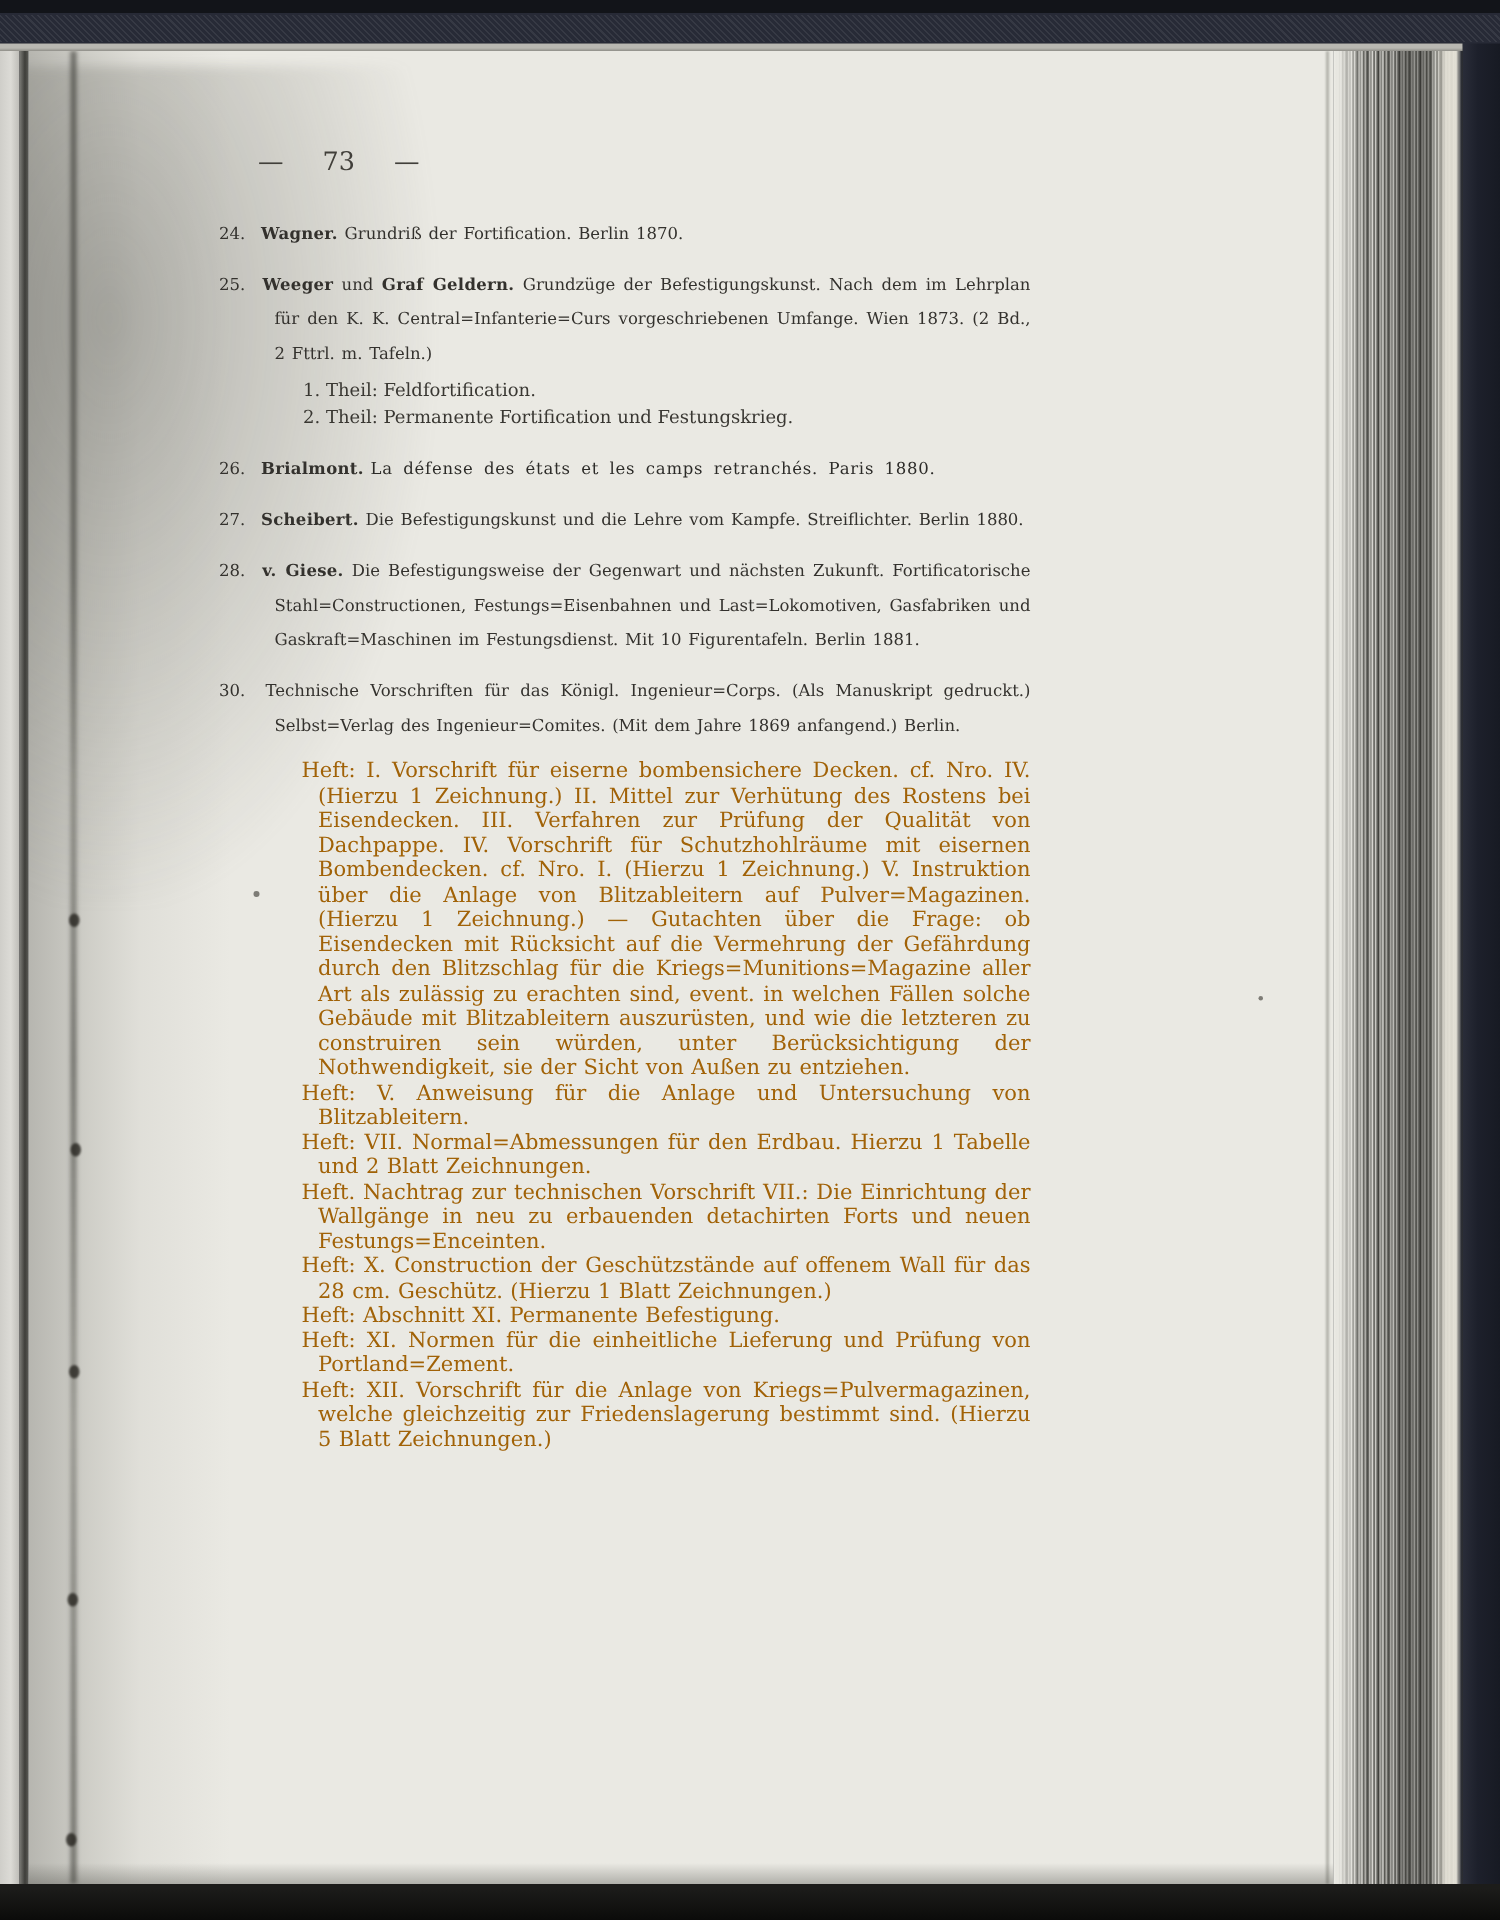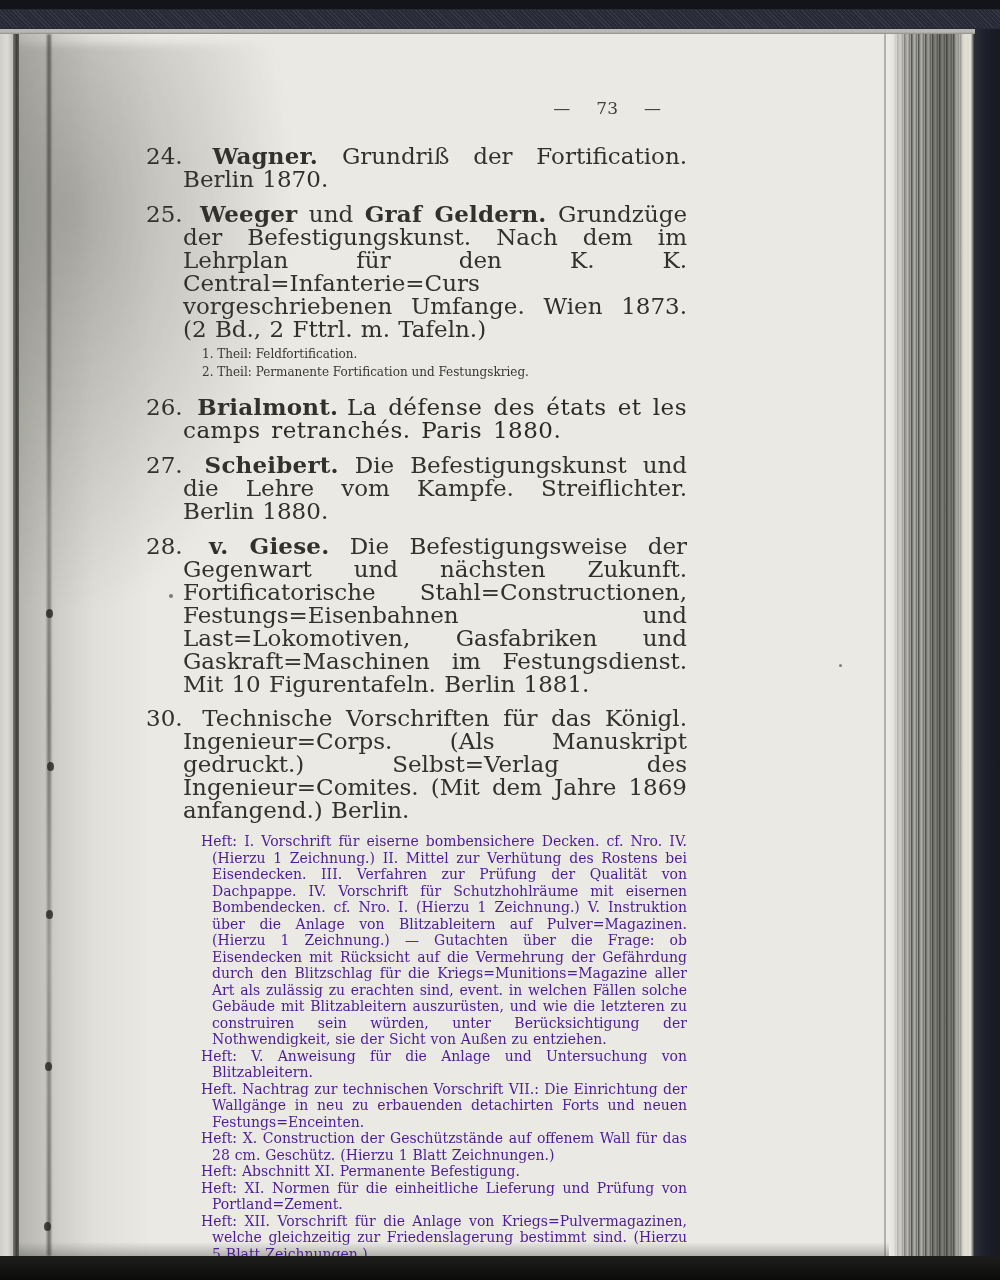--- a/index.html
+++ b/index.html
@@ -50,32 +50,32 @@
   .binding-hole{position:absolute;width:7px;height:9px;border-radius:50%;
     background:#26241f;opacity:.8;filter:blur(.7px);}
   .page-right-line{position:absolute;right:3px;top:0;width:2px;height:100%;
     background:rgba(95,95,88,.4);filter:blur(.6px);}
   .page-bottom-shadow{position:absolute;left:0;bottom:0;width:100%;height:14px;
     background:linear-gradient(180deg,rgba(0,0,0,0),rgba(70,70,64,.35));}
   .speck{position:absolute;border-radius:50%;background:#44423c;opacity:.65;}
 
   
   .content{position:absolute;left:127px;top:64px;width:541px;color:#33312d;}
-  .pageno{text-align:right;font-size:17px;color:#413f3a;margin:0 0 26px 0;}
+  .pageno{text-align:left;font-size:17px;color:#413f3a;margin:0 0 26px 0;}
   .pageno .dash{margin:0 26px;}
-  .entry{font-size:23px;line-height:23px;text-align:justify;margin:0 0 11px 0;
+  .entry{font-size:11px;line-height:23px;text-align:justify;margin:0 0 11px 0;
     padding-left:37px;text-indent:-37px;word-spacing:1px;}
   .entry .num{margin-right:6px;}
   .author{font-weight:700;letter-spacing:.2px;}
   .latin-title{letter-spacing:.5px;word-spacing:3px;color:#2c2b28;}
   .subitems{margin:-6px 0 14px 0;}
   .subitem{font-size:12px;line-height:17.5px;margin:0;padding-left:56px;color:#393732;}
   .heft-block{margin-top:2px;}
   .heft{font-size:14px;line-height:16.5px;text-align:justify;margin:0;
-    padding-left:66px;text-indent:-11px;color:#4c1d95;word-spacing:.5px;}
+    padding-left:66px;text-indent:-11px;color:#a16207;word-spacing:.5px;}
 </style>
 </head>
 <body>
 
 <div class="book">
 
   <div class="right-cover"></div>
   <div class="page-fan">
     <div class="page-fan-overlay"></div>
   </div>
@@ -145,20 +145,21 @@
 
 
       <p class="entry">
         <span class="num">30.</span>
         <span>Technische Vorschriften für das Königl. Ingenieur=Corps. (Als Manuskript gedruckt.) Selbst=Verlag des Ingenieur=Comites. (Mit dem Jahre 1869 anfangend.) Berlin.</span>
       </p>
 
       <div class="heft-block">
         <p class="heft">Heft: I. Vorschrift für eiserne bombensichere Decken. cf. Nro. IV. (Hierzu 1 Zeichnung.) II. Mittel zur Verhütung des Rostens bei Eisendecken. III. Verfahren zur Prüfung der Qualität von Dachpappe. IV. Vorschrift für Schutzhohlräume mit eisernen Bombendecken. cf. Nro. I. (Hierzu 1 Zeichnung.) V. Instruktion über die Anlage von Blitzableitern auf Pulver=Magazinen. (Hierzu 1 Zeichnung.) — Gutachten über die Frage: ob Eisendecken mit Rücksicht auf die Vermehrung der Gefährdung durch den Blitzschlag für die Kriegs=Munitions=Magazine aller Art als zulässig zu erachten sind, event. in welchen Fällen solche Gebäude mit Blitzableitern auszurüsten, und wie die letzteren zu construiren sein würden, unter Berücksichtigung der Nothwendigkeit, sie der Sicht von Außen zu entziehen.</p>
         <p class="heft">Heft: V. Anweisung für die Anlage und Untersuchung von Blitzableitern.</p>
+        <p class="heft">Heft: VII. Normal=Abmessungen für den Erdbau. Hierzu 1 Tabelle und 2 Blatt Zeichnungen.</p>
         <p class="heft">Heft. Nachtrag zur technischen Vorschrift VII.: Die Einrichtung der Wallgänge in neu zu erbauenden detachirten Forts und neuen Festungs=Enceinten.</p>
         <p class="heft">Heft: X. Construction der Geschützstände auf offenem Wall für das 28 cm. Geschütz. (Hierzu 1 Blatt Zeichnungen.)</p>
         <p class="heft">Heft: Abschnitt XI. Permanente Befestigung.</p>
         <p class="heft">Heft: XI. Normen für die einheitliche Lieferung und Prüfung von Portland=Zement.</p>
         <p class="heft">Heft: XII. Vorschrift für die Anlage von Kriegs=Pulvermagazinen, welche gleichzeitig zur Friedenslagerung bestimmt sind. (Hierzu 5 Blatt Zeichnungen.)</p>
       </div>
 
     </div>
   </div>
 </div>

